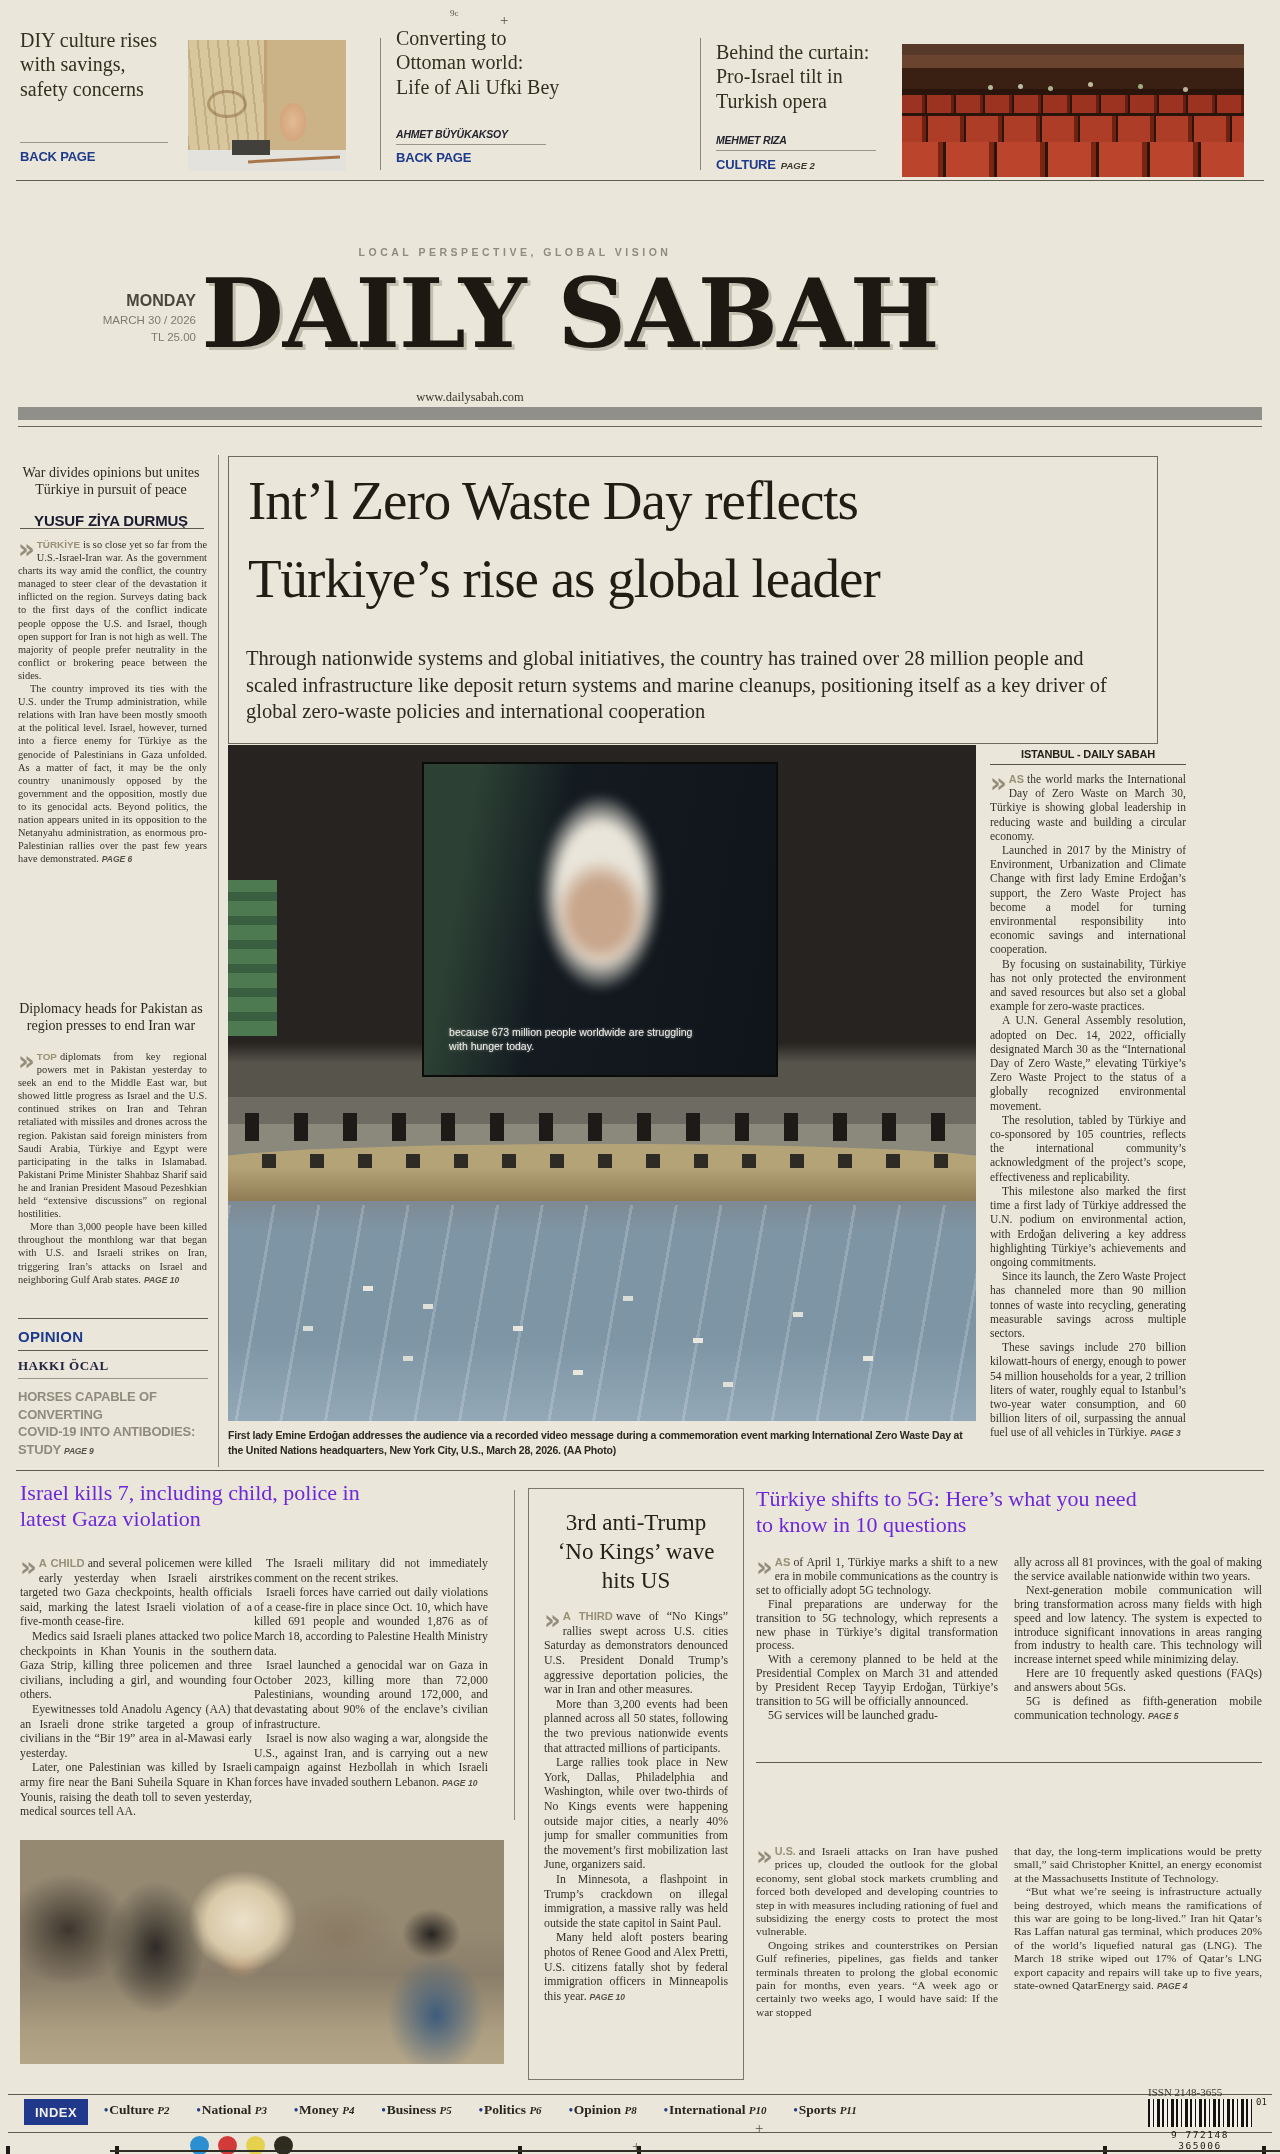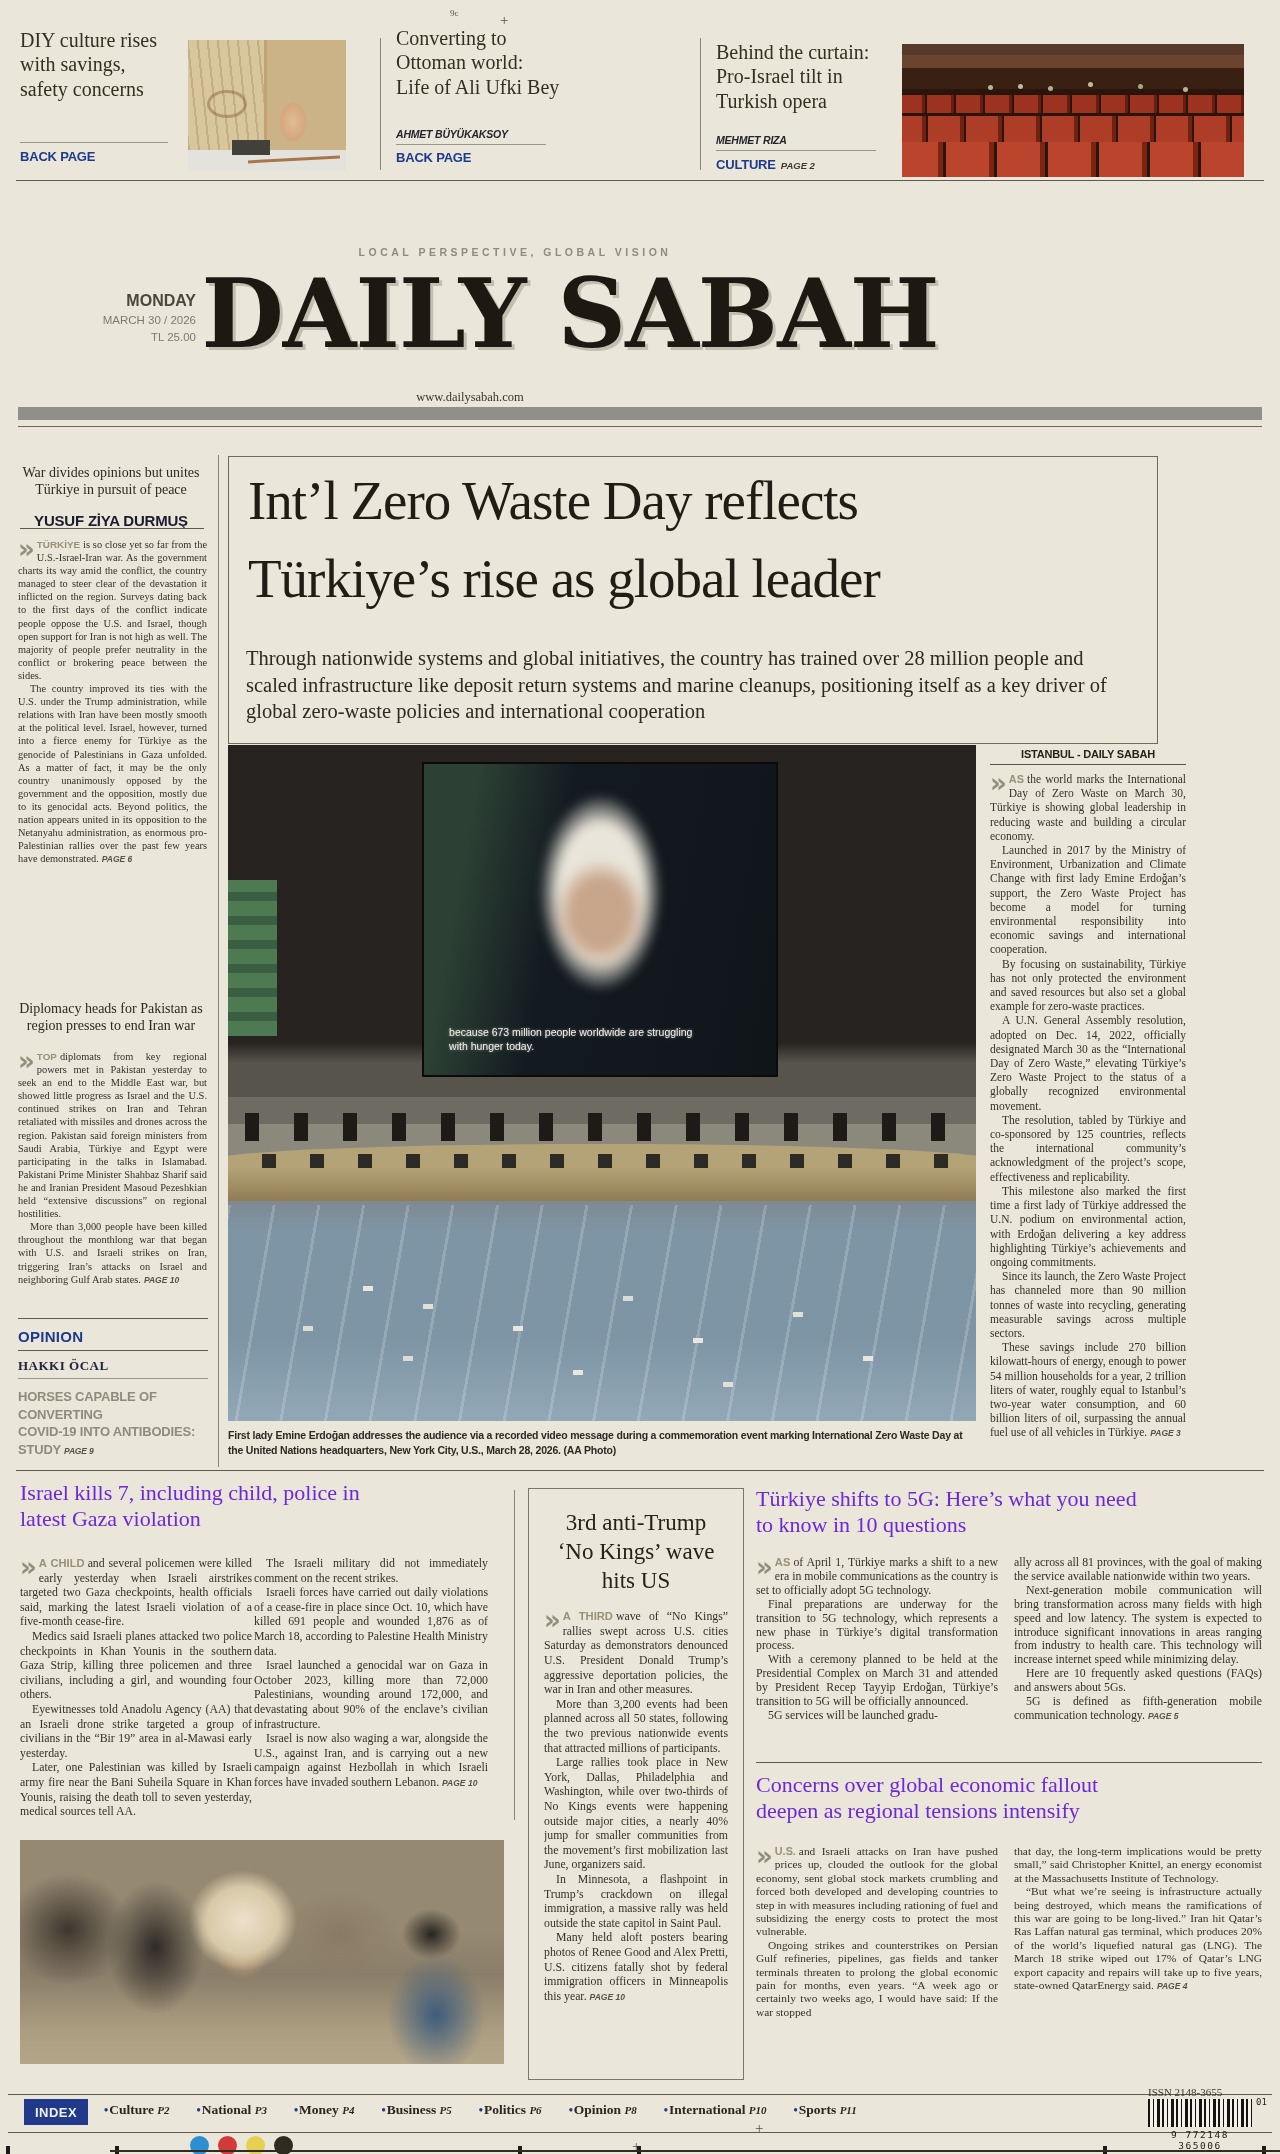--- a/index.html
+++ b/index.html
@@ -263,21 +263,21 @@
     <div id="unpapers"></div>
   </div>
   <div class="abs" id="caption">First lady Emine Erdoğan addresses the audience via a recorded video message during a commemoration event marking International Zero Waste Day at the United Nations headquarters, New York City, U.S., March 28, 2026. (AA Photo)</div>
 
   <div class="abs" id="dateline">ISTANBUL - DAILY SABAH</div>
   <div class="bodytxt abs" id="main-body" style="overflow:hidden;">
     <p><span class="chev">»</span><span class="leadword">AS</span><span>the world marks the International Day of Zero Waste on March 30, Türkiye is showing global leadership in reducing waste and building a circular economy.</span></p>
     <p class="ind">Launched in 2017 by the Ministry of Environment, Urbanization and Climate Change with first lady Emine Erdoğan’s support, the Zero Waste Project has become a model for turning environmental responsibility into economic savings and international cooperation.</p>
     <p class="ind">By focusing on sustainability, Türkiye has not only protected the environment and saved resources but also set a global example for zero-waste practices.</p>
     <p class="ind">A U.N. General Assembly resolution, adopted on Dec. 14, 2022, officially designated March 30 as the “International Day of Zero Waste,” elevating Türkiye’s Zero Waste Project to the status of a globally recognized environmental movement.</p>
-    <p class="ind">The resolution, tabled by Türkiye and co-sponsored by 125 countries, reflects the international community’s acknowledgment of the project’s scope, effectiveness and replicability.</p>
+    <p class="ind">The resolution, tabled by Türkiye and co-sponsored by 105 countries, reflects the international community’s acknowledgment of the project’s scope, effectiveness and replicability.</p>
     <p class="ind">This milestone also marked the first time a first lady of Türkiye addressed the U.N. podium on environmental action, with Erdoğan delivering a key address highlighting Türkiye’s achievements and ongoing commitments.</p>
     <p class="ind">Since its launch, the Zero Waste Project has channeled more than 90 million tonnes of waste into recycling, generating measurable savings across multiple sectors.</p>
     <p class="ind"><span>These savings include 270 billion kilowatt-hours of energy, enough to power 54 million households for a year, 2 trillion liters of water, roughly equal to Istanbul’s two-year water consumption, and 60 billion liters of oil, surpassing the annual fuel use of all vehicles in Türkiye.</span><i class="pref">PAGE 3</i></p>
   </div>
 
   <div class="hrule" style="left:16px;top:1470px;width:1248px;"></div>
 
   <div class="abs" style="left:20px;top:1480px;">
     <div class="b-hline">Israel kills 7, including child, police in</div>
     <div class="b-hline">latest Gaza violation</div>
@@ -325,24 +325,20 @@
   </div>
   <div class="bodytxt b-col abs" style="left:1014px;top:1556px;width:248px;height:200px;overflow:hidden;line-height:13.9px;">
     <p>ally across all 81 provinces, with the goal of making the service available nationwide within two years.</p>
     <p class="ind">Next-generation mobile communication will bring transformation across many fields with high speed and low latency. The system is expected to introduce significant innovations in areas ranging from industry to health care. This technology will increase internet speed while minimizing delay.</p>
     <p class="ind">Here are 10 frequently asked questions (FAQs) and answers about 5Gs.</p>
     <p class="ind"><span>5G is defined as fifth-generation mobile communication technology.</span><i class="pref">PAGE 5</i></p>
   </div>
 
   <div class="hrule" style="left:756px;top:1762px;width:506px;"></div>
 
-  <div class="abs" style="left:756px;top:1772px;">
-    <div class="b-hline">Concerns over global economic fallout</div>
-    <div class="b-hline">deepen as regional tensions intensify</div>
-  </div>
   <div class="bodytxt b-col abs" style="left:756px;top:1845px;width:242px;height:216px;overflow:hidden;font-size:11.4px;line-height:13.4px;">
     <p><span class="chev">»</span><span class="leadword">U.S.</span><span>and Israeli attacks on Iran have pushed prices up, clouded the outlook for the global economy, sent global stock markets crumbling and forced both developed and developing countries to step in with measures including rationing of fuel and subsidizing the energy costs to protect the most vulnerable.</span></p>
     <p class="ind">Ongoing strikes and counterstrikes on Persian Gulf refineries, pipelines, gas fields and tanker terminals threaten to prolong the global economic pain for months, even years. “A week ago or certainly two weeks ago, I would have said: If the war stopped</p>
   </div>
   <div class="bodytxt b-col abs" style="left:1014px;top:1845px;width:248px;height:216px;overflow:hidden;font-size:11.4px;line-height:13.4px;">
     <p>that day, the long-term implications would be pretty small,” said Christopher Knittel, an energy economist at the Massachusetts Institute of Technology.</p>
     <p class="ind"><span>“But what we’re seeing is infrastructure actually being destroyed, which means the ramifications of this war are going to be long-lived.” Iran hit Qatar’s Ras Laffan natural gas terminal, which produces 20% of the world’s liquefied natural gas (LNG). The March 18 strike wiped out 17% of Qatar’s LNG export capacity and repairs will take up to five years, state-owned QatarEnergy said.</span><i class="pref">PAGE 4</i></p>
   </div>
 
   <div class="hrule" style="left:8px;top:2094px;width:1264px;"></div>

